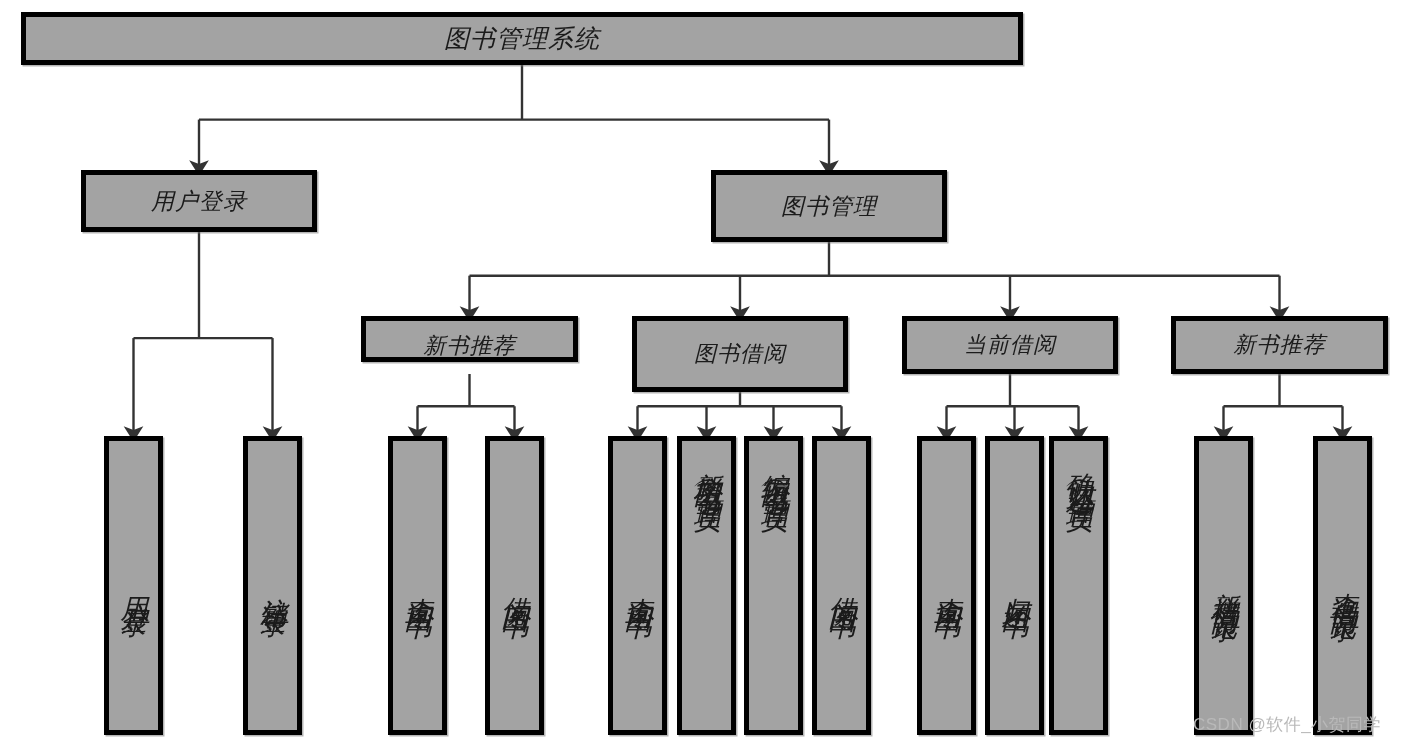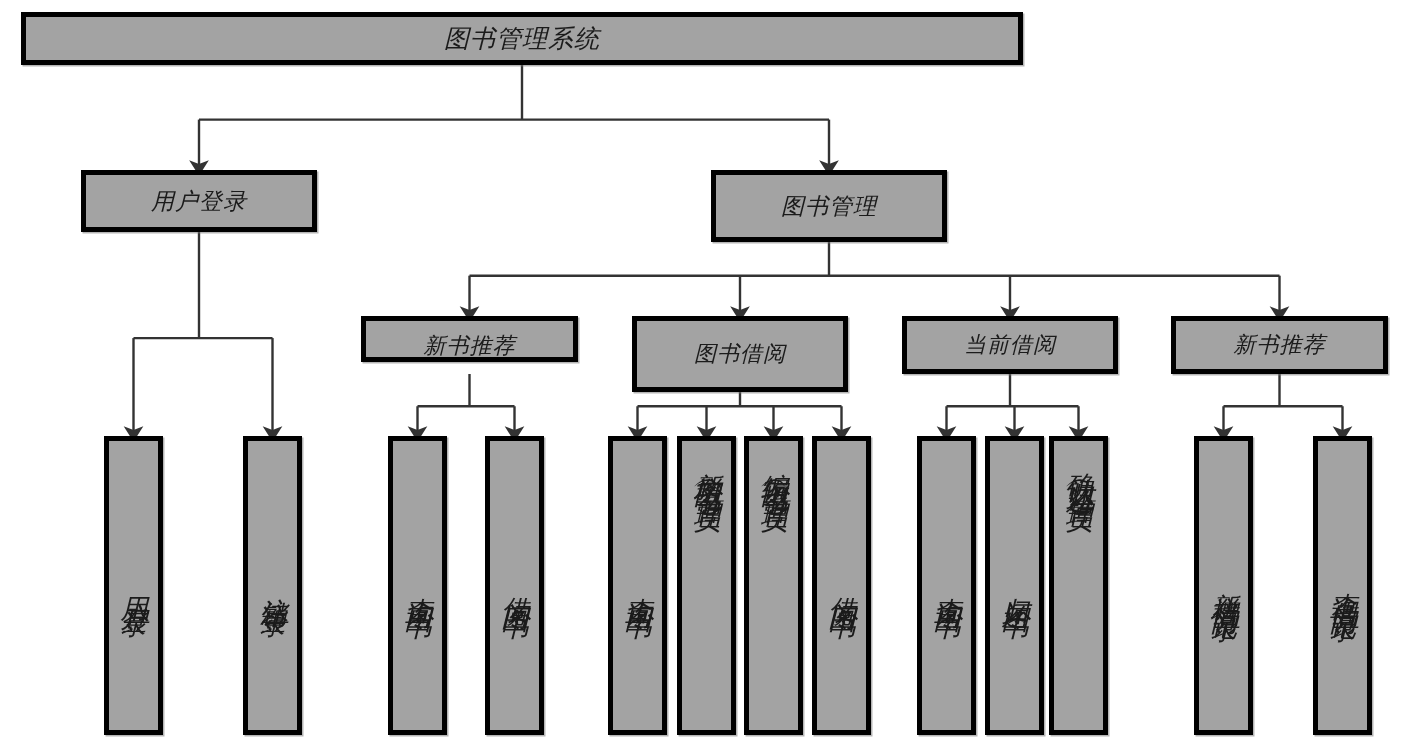--- a/index.html
+++ b/index.html
@@ -140,13 +140,14 @@
         <span class="node-label">确认归还（管理员）</span>
       </div>
       <div class="node-box node-leaf leaf-short" style="left: 1194px; top: 436px; width: 59px; height: 299px;">
         <span class="node-label">新增借阅记录</span>
       </div>
       <div class="node-box node-leaf leaf-short" style="left: 1313px; top: 436px; width: 59px; height: 299px;">
         <span class="node-label">查询借阅记录</span>
       </div>
     </div>
 
+  <div id="watermark">CSDN @软件_小贺同学</div>
 </div>
 
 </body></html>

